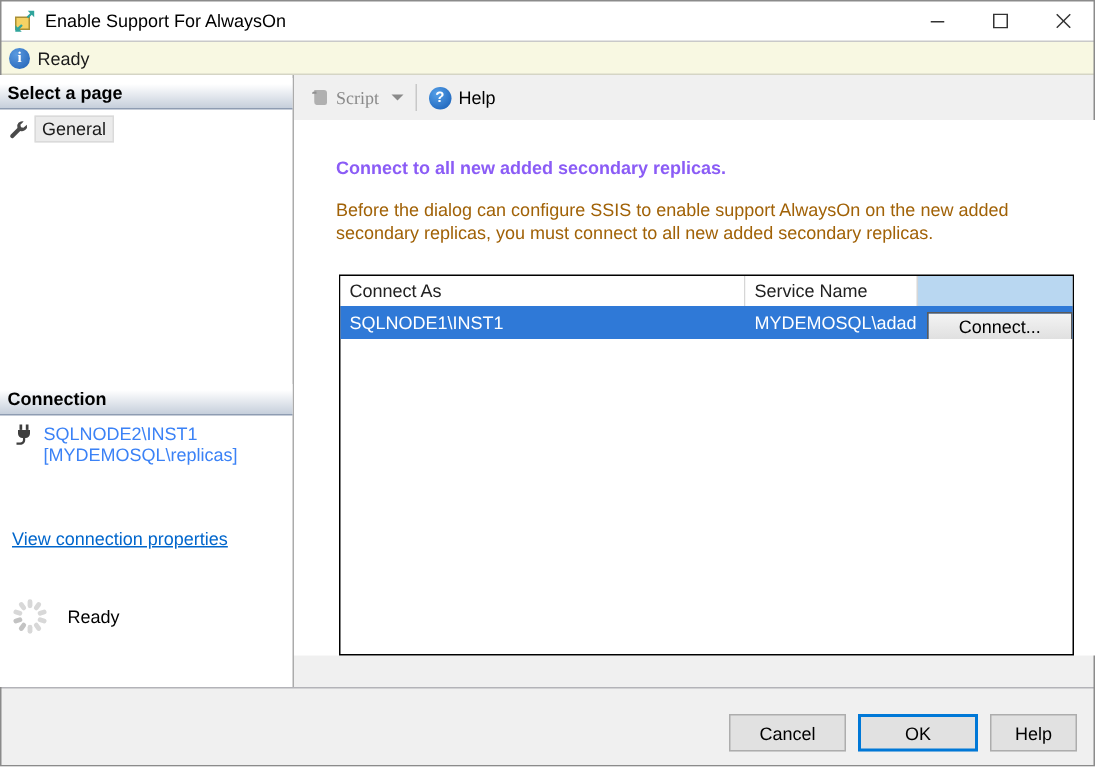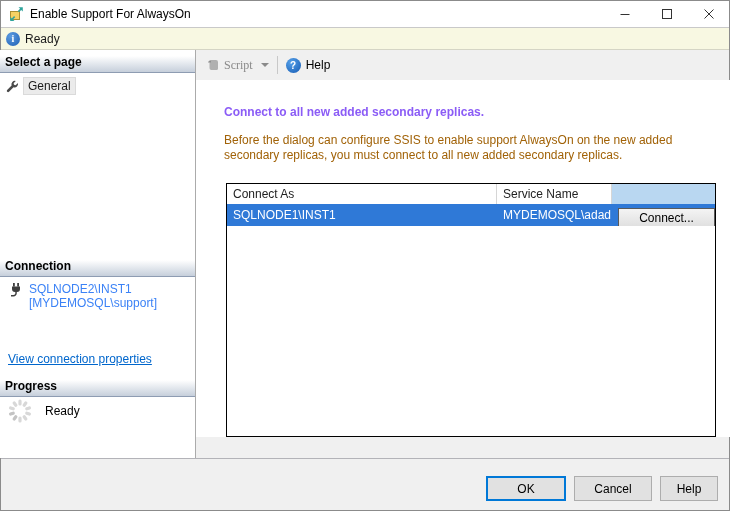--- a/index.html
+++ b/index.html
@@ -180,27 +180,26 @@
       <div class="panel-header hdr-connection">Connection</div>
 
       <div class="conn-entry">
         <svg width="16" height="16" viewBox="0 0 16 16">
           <rect x="5" y="1" width="1.8" height="3.6" fill="#3f3f3f"></rect>
           <rect x="9.2" y="1" width="1.8" height="3.6" fill="#3f3f3f"></rect>
           <path d="M4 4.6h8V7a3 3 0 0 1-3 3h-.2v1.3c0 1.8-1.5 3.2-3.3 3.2H3v-1.5h2.5c1 0 1.8-.7 1.8-1.7V10H7a3 3 0 0 1-3-3z" fill="#3f3f3f"></path>
         </svg>
         <div class="conn-text">
           <div>SQLNODE2\INST1</div>
-          <div>[MYDEMOSQL\support]</div>
+          <div>[MYDEMOSQL\replicas]</div>
         </div>
       </div>
 
       <a class="conn-link">View connection properties</a>
 
-      <div class="panel-header hdr-progress">Progress</div>
 
       <div class="prog-entry">
         <svg width="26" height="26" viewBox="0 0 26 26">
           <g fill="#d8d8d8">
             <rect x="11.4" y="1.5" width="3.2" height="6" rx="1.6"></rect>
             <rect x="11.4" y="1.5" width="3.2" height="6" rx="1.6" transform="rotate(36 13 13)"></rect>
             <rect x="11.4" y="1.5" width="3.2" height="6" rx="1.6" transform="rotate(72 13 13)"></rect>
             <rect x="11.4" y="1.5" width="3.2" height="6" rx="1.6" transform="rotate(108 13 13)"></rect>
             <rect x="11.4" y="1.5" width="3.2" height="6" rx="1.6" transform="rotate(144 13 13)"></rect>
             <rect x="11.4" y="1.5" width="3.2" height="6" rx="1.6" transform="rotate(180 13 13)"></rect>
@@ -249,18 +248,18 @@
             </div>
           </div>
         </div>
       </div>
 
       <div class="below-strip"></div>
     </div>
   </div>
 
   <div class="footer">
+    <button class="dlg-btn btn-cancel">Cancel</button>
     <button class="dlg-btn btn-ok">OK</button>
-    <button class="dlg-btn btn-cancel">Cancel</button>
     <button class="dlg-btn btn-help">Help</button>
   </div>
 
 </div>
 
 </body></html>

